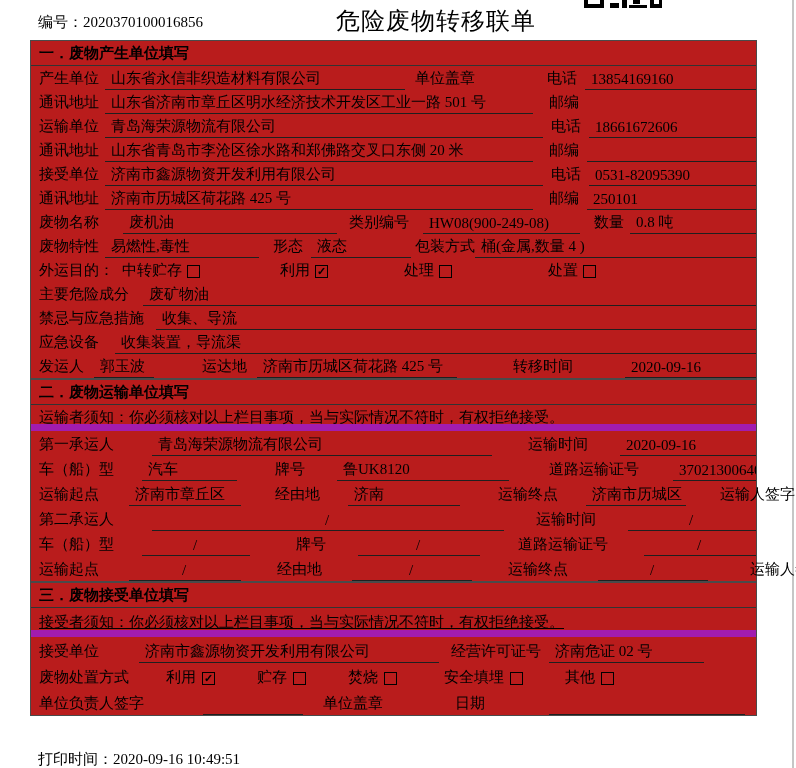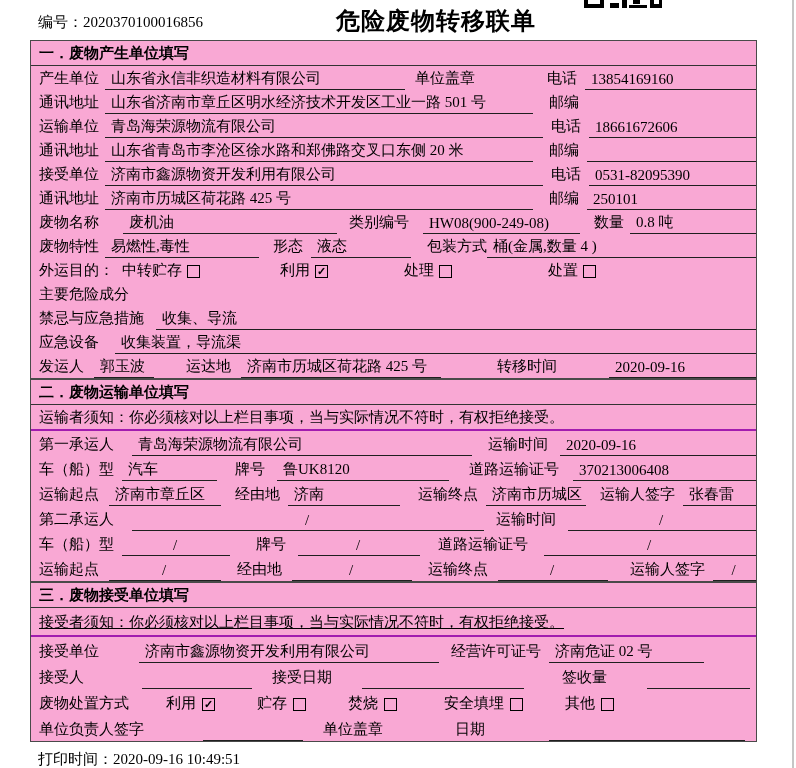--- a/index.html
+++ b/index.html
@@ -3,34 +3,34 @@
 <meta charset="utf-8">
 <style>
   html,body{margin:0;padding:0;}
   body{
     width:796px;height:768px;background:#ffffff;position:relative;overflow:hidden;
     font-family:"Liberation Serif","DejaVu Serif",serif;color:#000;
   }
   .page-edge{position:absolute;left:792px;top:0;width:2px;height:768px;background:#c6c6c6;}
   
   .num{position:absolute;left:38px;top:13px;font-size:15px;white-space:nowrap;}
-  .title{position:absolute;left:336px;top:5px;font-size:24px;font-weight:bold;letter-spacing:1px;white-space:nowrap;}
+  .title{position:absolute;left:336px;top:5px;font-size:24px;font-weight:normal;letter-spacing:1px;white-space:nowrap;}
   .qr{position:absolute;left:584px;top:0;width:80px;height:8px;}
   .qr i{position:absolute;background:#000;display:block;}
   .qr i.w{background:#fff;}
   
   .form{position:absolute;left:30px;top:40px;width:727px;}
-  .sec{border:1.5px solid #4a4a4a;box-sizing:border-box;background:#f9a8d4;}
+  .sec{border:1.5px solid #4a4a4a;box-sizing:border-box;background:#b91c1c;}
   .sec-h{height:25px;line-height:23px;padding:1px 8px 0;border-bottom:1px solid #333;
          font-size:15px;font-weight:bold;box-sizing:border-box;}
-  .note{height:26px;line-height:25px;padding:0 8px;border-bottom:2px solid #a21caf;font-size:15px;box-sizing:border-box;white-space:nowrap;}
+  .note{height:26px;line-height:25px;padding:0 8px;border-bottom:7px solid #a21caf;font-size:15px;box-sizing:border-box;white-space:nowrap;}
   .s3 .note{height:29px;line-height:28px;text-decoration:underline;}
   .row{display:flex;align-items:flex-end;padding:0 0 0 8px;box-sizing:border-box;}
   .s1 .row{height:24px;}
-  .s2 .row{height:25px;}
+  .s2 .row{height:25px;gap:20px;}
   .s3 .row{height:26px;}
   .l{white-space:nowrap;padding-bottom:2px;font-size:15px;flex:0 0 auto;}
   .v{border-bottom:1px solid #1f1f1f;padding:0 2px 1px 6px;font-size:15px;white-space:nowrap;
      overflow:hidden;box-sizing:border-box;flex:0 0 auto;}
   .f{flex:1 1 auto;}
   .c{text-align:center;padding-left:0;}
   .cb{flex:0 0 auto;width:13px;height:13px;border:1.5px solid #000;box-sizing:border-box;
       margin-bottom:4px;font-size:11px;line-height:10px;text-align:center;font-weight:bold;overflow:hidden;}
   .footer{position:absolute;left:38px;top:750px;font-size:15px;white-space:nowrap;}
 </style>
@@ -107,54 +107,55 @@
       <span class="v" style="margin-left:14px;width:157px">HW08(900-249-08)</span>
       <span class="l" style="margin-left:14px">数量</span>
       <span class="v f" style="margin-left:6px">0.8 吨</span>
     </div>
 
     <div class="row">
       <span class="l">废物特性</span>
       <span class="v" style="margin-left:6px;width:154px">易燃性,毒性</span>
       <span class="l" style="margin-left:14px">形态</span>
       <span class="v" style="margin-left:8px;width:100px">液态</span>
-      <span class="l" style="margin-left:16px">包装方式</span>
+      <span class="l" style="margin-left:4px">包装方式</span>
       <span class="v f" style="">桶(金属,数量 4 )</span>
     </div>
 
     <div class="row">
       <span class="l">外运目的：</span>
       <span class="l" style="margin-left:8px">中转贮存</span>
       <span class="cb" style="margin-left:5px"></span>
       <span class="l" style="margin-left:80px">利用</span>
       <span class="cb" style="margin-left:5px">✓</span>
       <span class="l" style="margin-left:76px">处理</span>
       <span class="cb" style="margin-left:5px"></span>
       <span class="l" style="margin-left:96px">处置</span>
       <span class="cb" style="margin-left:5px"></span>
     </div>
 
     <div class="row">
       <span class="l">主要危险成分</span>
+      <span class="v f" style="margin-left:14px">废矿物油</span>
     </div>
 
     <div class="row">
       <span class="l">禁忌与应急措施</span>
       <span class="v f" style="margin-left:12px">收集、导流</span>
     </div>
 
     <div class="row">
       <span class="l">应急设备</span>
       <span class="v f" style="margin-left:16px">收集装置，导流渠</span>
     </div>
 
     <div class="row">
       <span class="l">发运人</span>
       <span class="v" style="margin-left:10px;width:60px">郭玉波</span>
-      <span class="l" style="margin-left:32px">运达地</span>
+      <span class="l" style="margin-left:48px">运达地</span>
       <span class="v" style="margin-left:10px;width:200px">济南市历城区荷花路 425 号</span>
       <span class="l" style="margin-left:56px">转移时间</span>
       <span class="v f" style="margin-left:52px">2020-09-16</span>
     </div>
   </div>
 
   <div class="sec s2">
     <div class="sec-h">二．废物运输单位填写</div>
     <div class="note">运输者须知：你必须核对以上栏目事项，当与实际情况不符时，有权拒绝接受。</div>
 
@@ -217,28 +218,20 @@
     <div class="sec-h">三．废物接受单位填写</div>
     <div class="note">接受者须知：你必须核对以上栏目事项，当与实际情况不符时，有权拒绝接受。</div>
 
     <div class="row">
       <span class="l">接受单位</span>
       <span class="v" style="margin-left:40px;width:300px">济南市鑫源物资开发利用有限公司</span>
       <span class="l" style="margin-left:12px">经营许可证号</span>
       <span class="v" style="margin-left:8px;width:155px">济南危证 02 号</span>
     </div>
 
-    <div class="row">
-      <span class="l">接受人</span>
-      <span class="v" style="margin-left:58px;width:110px"></span>
-      <span class="l" style="margin-left:20px">接受日期</span>
-      <span class="v" style="margin-left:30px;width:162px"></span>
-      <span class="l" style="margin-left:38px">签收量</span>
-      <span class="v" style="margin-left:40px;width:103px"></span>
-    </div>
 
     <div class="row">
       <span class="l">废物处置方式</span>
       <span class="l" style="margin-left:37px">利用</span>
       <span class="cb" style="margin-left:6px">✓</span>
       <span class="l" style="margin-left:42px">贮存</span>
       <span class="cb" style="margin-left:6px"></span>
       <span class="l" style="margin-left:42px">焚烧</span>
       <span class="cb" style="margin-left:6px"></span>
       <span class="l" style="margin-left:47px">安全填埋</span>

